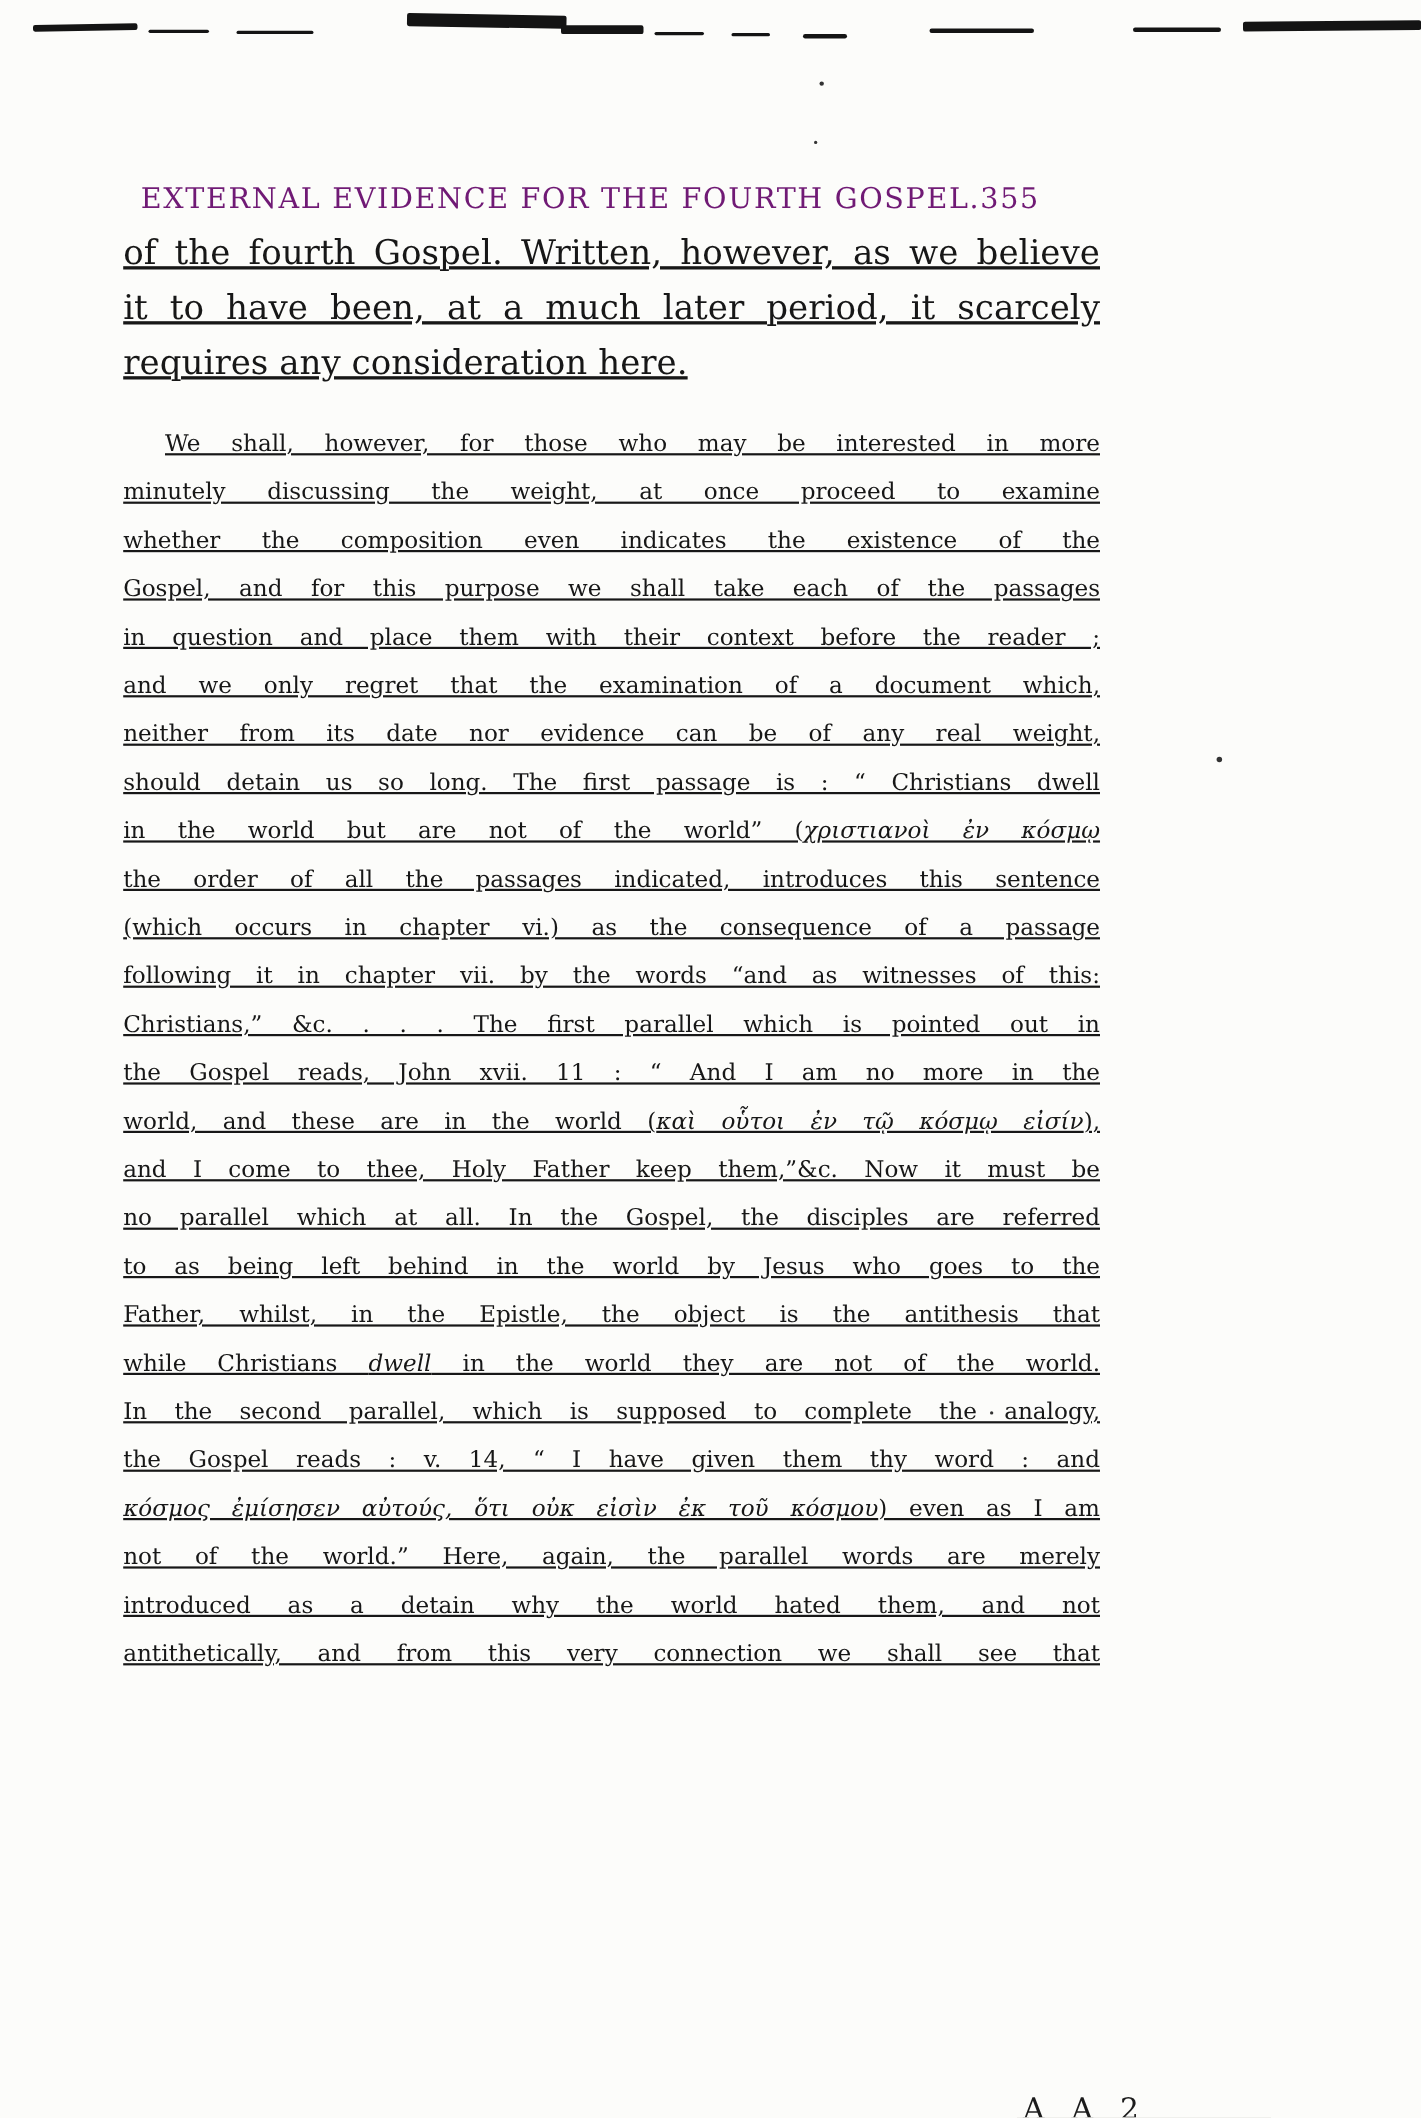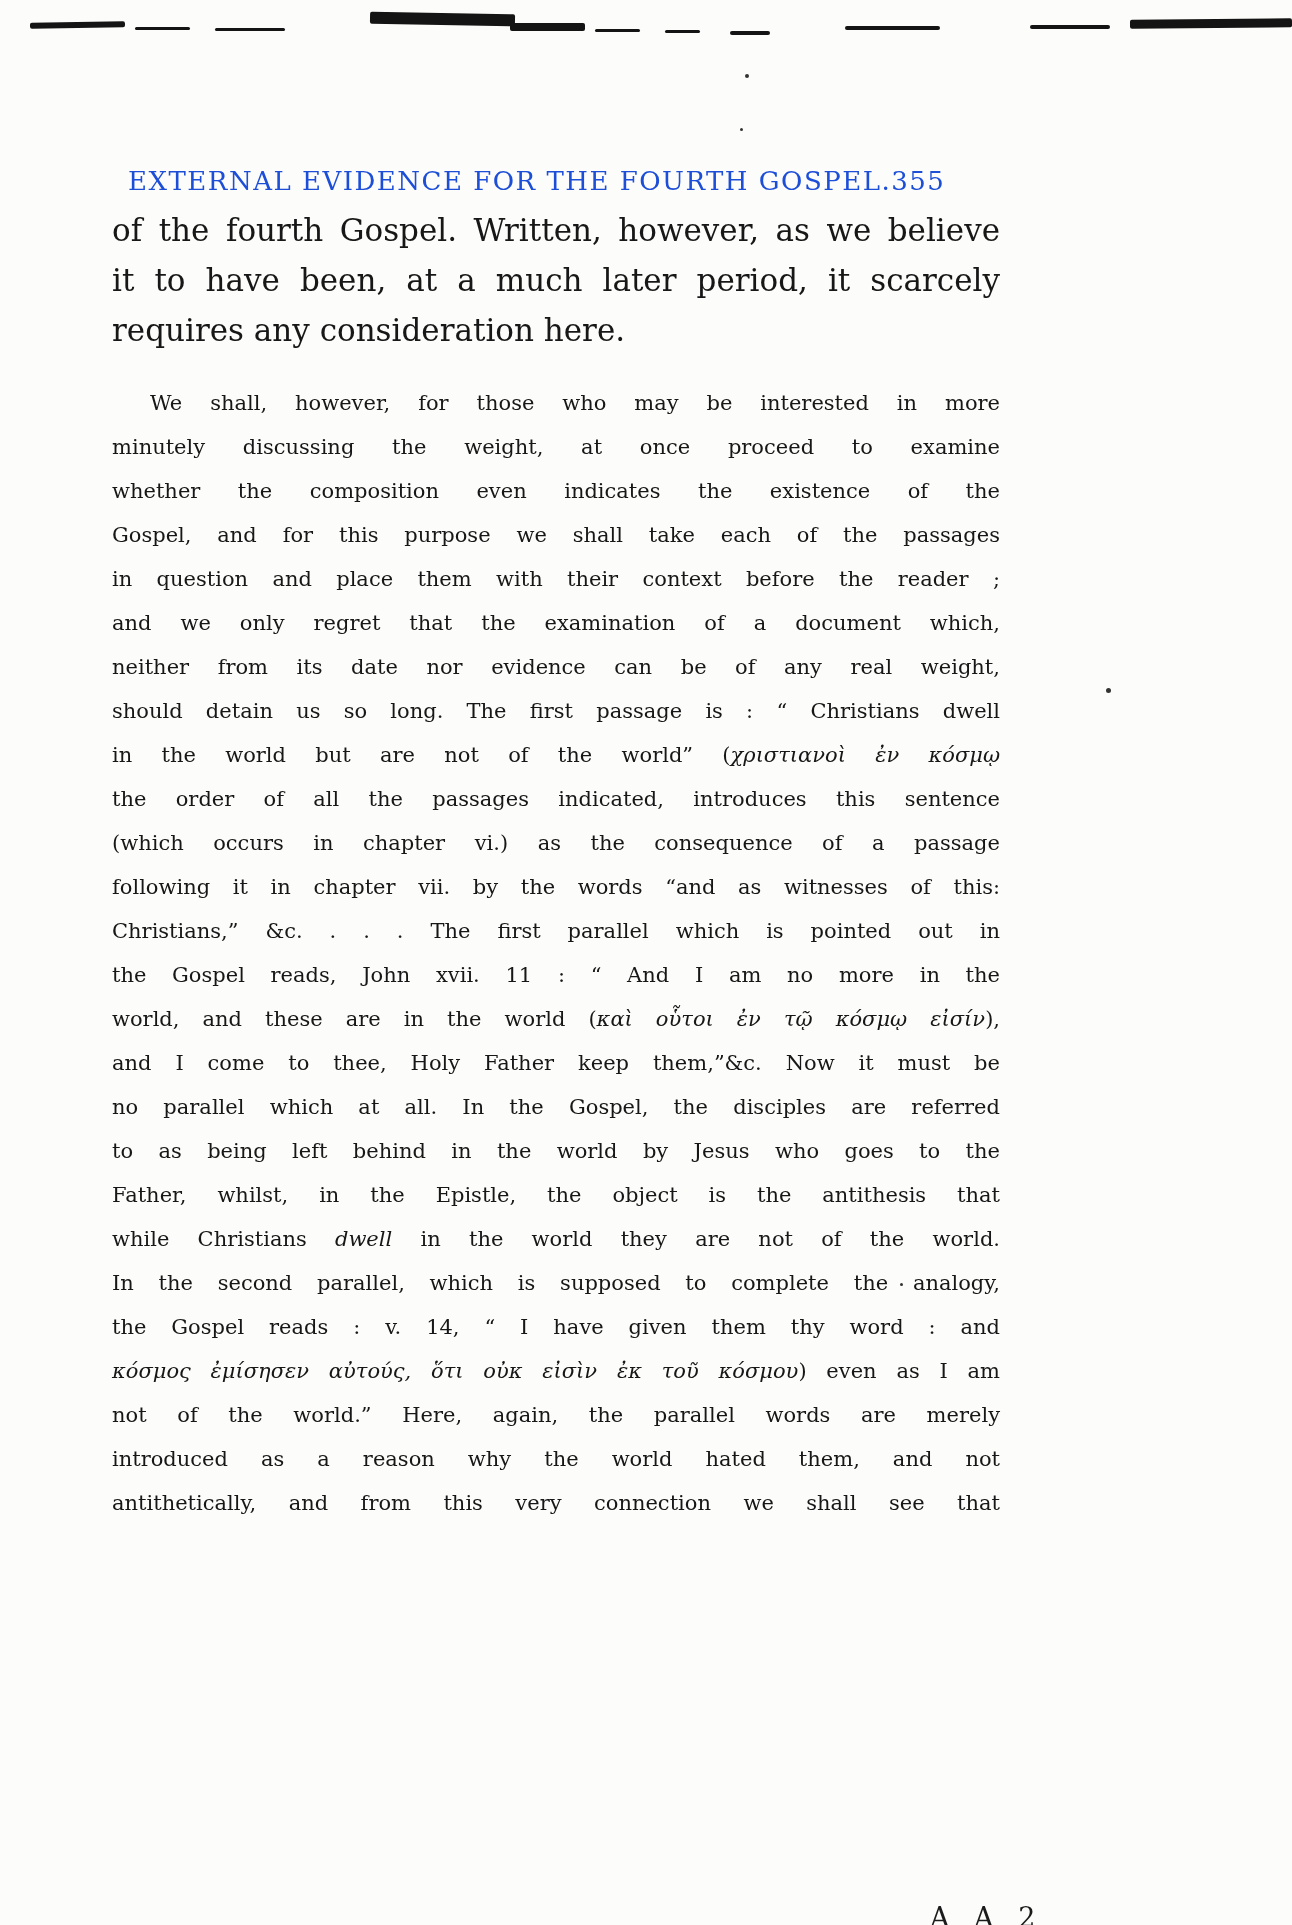--- a/index.html
+++ b/index.html
@@ -12,31 +12,31 @@
     color:#1b1b1b;
     font-family:"DejaVu Serif", serif;
   }
   
   .artifact { position:absolute; background:#141414; border-radius:2px; }
   .speck { position:absolute; background:#333; border-radius:50%; }
   
   .header {
     position:absolute; top:166px; left:128px; width:748px;
     display:flex; justify-content:space-between; align-items:baseline;
-    font-size:26px; letter-spacing:1.5px; color:#1d4ed8;
+    font-size:26px; letter-spacing:1.5px; color:#701a75;
     white-space:nowrap;
   }
   
   .textblock {
     position:absolute; left:112px; top:205px; width:888px;
     color:#171717;
   }
   .para.big   { font-size:31px; line-height:50px; margin-bottom:26px; }
   .para.small { font-size:21px; line-height:44px; }
-  .line { text-align:justify; text-align-last:justify; height:1em*0; }
+  .line { text-align:justify; text-align-last:justify; height:1em*0;text-decoration:underline; }
   .line.end { text-align-last:left; }
   .line.indent { text-indent:38px; }
   .i { font-style:italic; }
   
   .signature {
     position:absolute; left:930px; top:1902px;
     font-size:27px; letter-spacing:8px; color:#1b1b1b;
   }
 </style>
 </head>
@@ -91,21 +91,21 @@
         <div class="line"><span>world, and these are in the world (</span><span class="i">καὶ οὗτοι ἐν τῷ κόσμῳ εἰσίν</span><span>),</span></div>
         <div class="line"><span>and I come to thee, Holy Father keep them,”&amp;c.  Now it must be</span></div>
         <div class="line"><span>no parallel which at all.  In the Gospel, the disciples are referred</span></div>
         <div class="line"><span>to as being left behind in the world by Jesus who goes to the</span></div>
         <div class="line"><span>Father, whilst, in the Epistle, the object is the antithesis that</span></div>
         <div class="line"><span>while Christians </span><span class="i">dwell</span><span> in the world they are not of the world.</span></div>
         <div class="line"><span>In the second parallel, which is supposed to complete the analogy,</span></div>
         <div class="line"><span>the Gospel reads : v. 14, “ I have given them thy word : and</span></div>
         <div class="line"><span class="i">κόσμος ἐμίσησεν αὐτούς, ὅτι οὐκ εἰσὶν ἐκ τοῦ κόσμου</span><span>) even as I am</span></div>
         <div class="line"><span>not of the world.”   Here, again, the parallel words are merely</span></div>
-        <div class="line"><span>introduced as a reason why the world hated them, and not</span></div>
+        <div class="line"><span>introduced as a detain why the world hated them, and not</span></div>
         <div class="line"><span>antithetically, and from this very connection we shall see that</span></div>
         <div class="line"></div>
       </div>
     </div>
 
   <div class="signature">A A 2</div>
 
 </div>
 
 </body></html>

